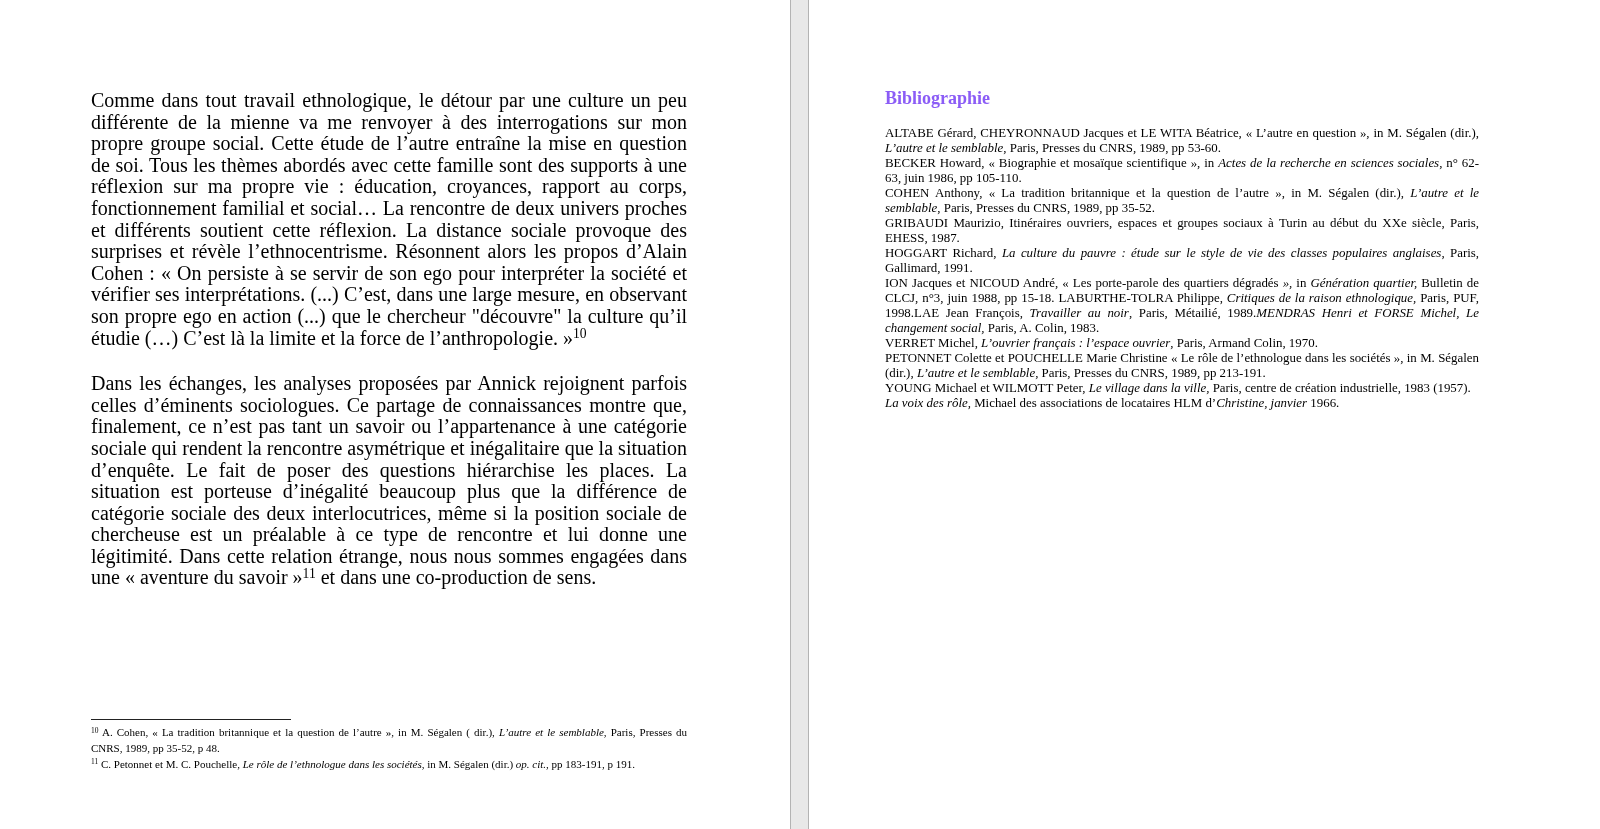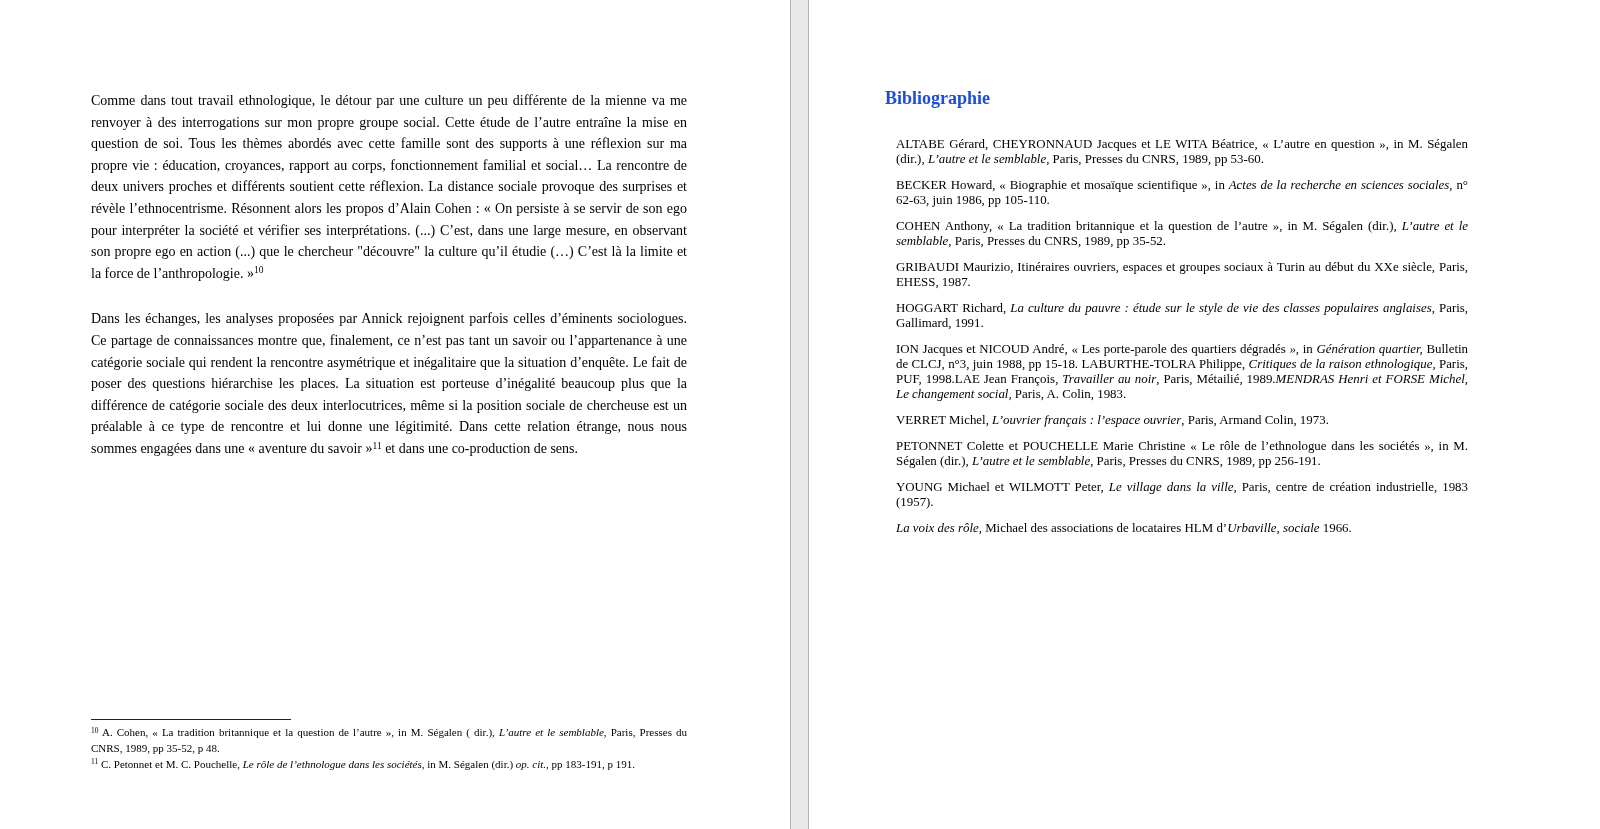--- a/index.html
+++ b/index.html
@@ -30,21 +30,21 @@
     border-left: 1px solid #b3b3b3;
     border-right: 1px solid #b3b3b3;
     flex: 0 0 auto;
   }
   
   .left-body {
     position: absolute;
     left: 91px;
     top: 90px;
     width: 596px;
-    font-size: 14px;
+    font-size: 20px;
     line-height: 21.6px;
     text-align: justify;
   }
   .left-body .para { margin: 0 0 22px 0; }
   
   .footnote-area {
     position: absolute;
     left: 91px;
     top: 719px;
     width: 596px;
@@ -71,21 +71,21 @@
   }
   .bib-body {
     position: absolute;
     left: 76px;
     top: 126px;
     width: 594px;
     font-size: 12.9px;
     line-height: 15px;
     text-align: justify;
   }
-  .bib-body .entry { margin: 11px; }
+  .bib-body .entry { margin: 0; }
   .it  { font-style: italic; }
   .sup {
     font-size: 68%;
     vertical-align: baseline;
     position: relative;
     top: -0.45em;
   }
 </style>
 </head>
 <body>
@@ -101,26 +101,26 @@
     <div class="footnote-list">
         <div class="fn"><span class="sup">10</span><span> A. Cohen, « La tradition britannique et la question de l’autre », in M. Ségalen ( dir.), </span><span class="it">L’autre et le semblable</span><span>, Paris, Presses du CNRS, 1989, pp 35-52,  p 48.</span></div>
         <div class="fn"><span class="sup">11</span><span> C. Petonnet et M. C. Pouchelle, </span><span class="it">Le rôle de l’ethnologue dans les sociétés</span><span>, in M. Ségalen (dir.) </span><span class="it">op. cit.,</span><span> pp 183-191, p 191.</span></div>
       </div>
   </div>
 </div>
 
 <div class="gutter"></div>
 
 <div class="page page-right">
-  <div class="bib-heading" style="color: #1d4ed8;">Bibliographie</div>
+  <div class="bib-heading" style="color: #8b5cf6;">Bibliographie</div>
   <div class="bib-body">
       <div class="entry"><span>ALTABE Gérard, CHEYRONNAUD Jacques et LE WITA Béatrice, « L’autre en question », in M. Ségalen (dir.), </span><span class="it">L’autre et le semblable</span><span>, Paris, Presses du CNRS, 1989, pp 53-60.</span></div>
       <div class="entry"><span>BECKER Howard, « Biographie et mosaïque scientifique », in </span><span class="it">Actes de la recherche en sciences sociales</span><span>, n° 62-63, juin 1986, pp 105-110.</span></div>
       <div class="entry"><span>COHEN Anthony, « La tradition britannique et la question de l’autre », in M. Ségalen (dir.), </span><span class="it">L’autre et le semblable</span><span>, Paris, Presses du CNRS, 1989, pp 35-52.</span></div>
       <div class="entry"><span>GRIBAUDI Maurizio, Itinéraires ouvriers, espaces et groupes sociaux à Turin au début du XXe siècle, Paris, EHESS, 1987.</span></div>
       <div class="entry"><span>HOGGART Richard, </span><span class="it">La culture du pauvre : étude sur le style de vie des classes populaires anglaises</span><span>, Paris, Gallimard, 1991.</span></div>
       <div class="entry"><span>ION Jacques et NICOUD André, « Les porte-parole des quartiers dégradés </span><span class="it">»,</span><span> in </span><span class="it">Génération quartier,</span><span>  Bulletin de CLCJ, n°3, juin 1988, pp 15-18.  LABURTHE-TOLRA Philippe, </span><span class="it">Critiques de la raison ethnologique,</span><span> Paris, PUF, 1998.LAE Jean François, </span><span class="it">Travailler au noir</span><span>, Paris, Métailié, 1989.</span><span class="it">MENDRAS Henri et FORSE Michel, Le changement social,</span><span> Paris, A. Colin, 1983.</span></div>
-      <div class="entry"><span>VERRET Michel, </span><span class="it">L’ouvrier français : l’espace ouvrier</span><span>, Paris, Armand Colin, 1973.</span></div>
-      <div class="entry"><span>PETONNET Colette et POUCHELLE Marie Christine « Le rôle de l’ethnologue dans les sociétés », in M. Ségalen (dir.), </span><span class="it">L’autre et le semblable</span><span>, Paris, Presses du CNRS, 1989, pp 256-191.</span></div>
+      <div class="entry"><span>VERRET Michel, </span><span class="it">L’ouvrier français : l’espace ouvrier</span><span>, Paris, Armand Colin, 1970.</span></div>
+      <div class="entry"><span>PETONNET Colette et POUCHELLE Marie Christine « Le rôle de l’ethnologue dans les sociétés », in M. Ségalen (dir.), </span><span class="it">L’autre et le semblable</span><span>, Paris, Presses du CNRS, 1989, pp 213-191.</span></div>
       <div class="entry"><span>YOUNG Michael et WILMOTT Peter, </span><span class="it">Le village dans la ville,</span><span> Paris, centre de création industrielle, 1983 (1957).</span></div>
-      <div class="entry"><span class="it">La voix des rôle,</span><span> Michael des associations de locataires HLM d’</span><span class="it">Urbaville, sociale</span><span> 1966.</span></div>
+      <div class="entry"><span class="it">La voix des rôle,</span><span> Michael des associations de locataires HLM d’</span><span class="it">Christine, janvier</span><span> 1966.</span></div>
     </div>
 </div>
 
 </body></html>

